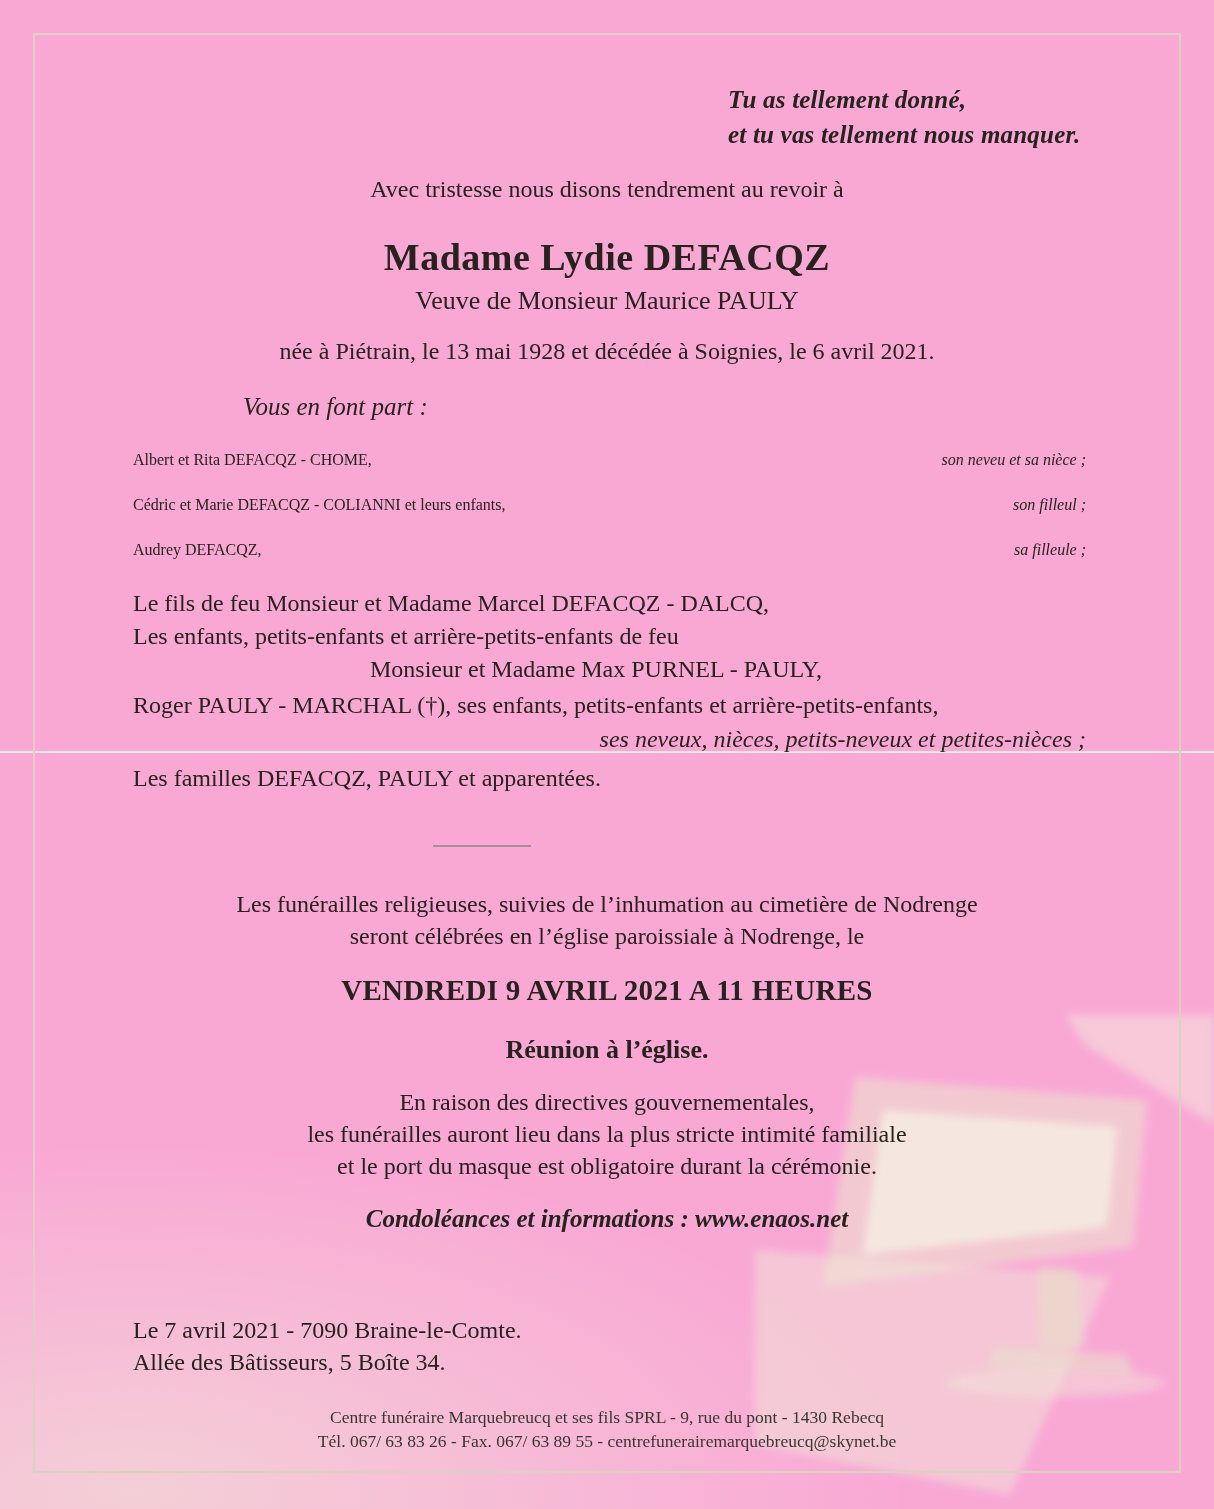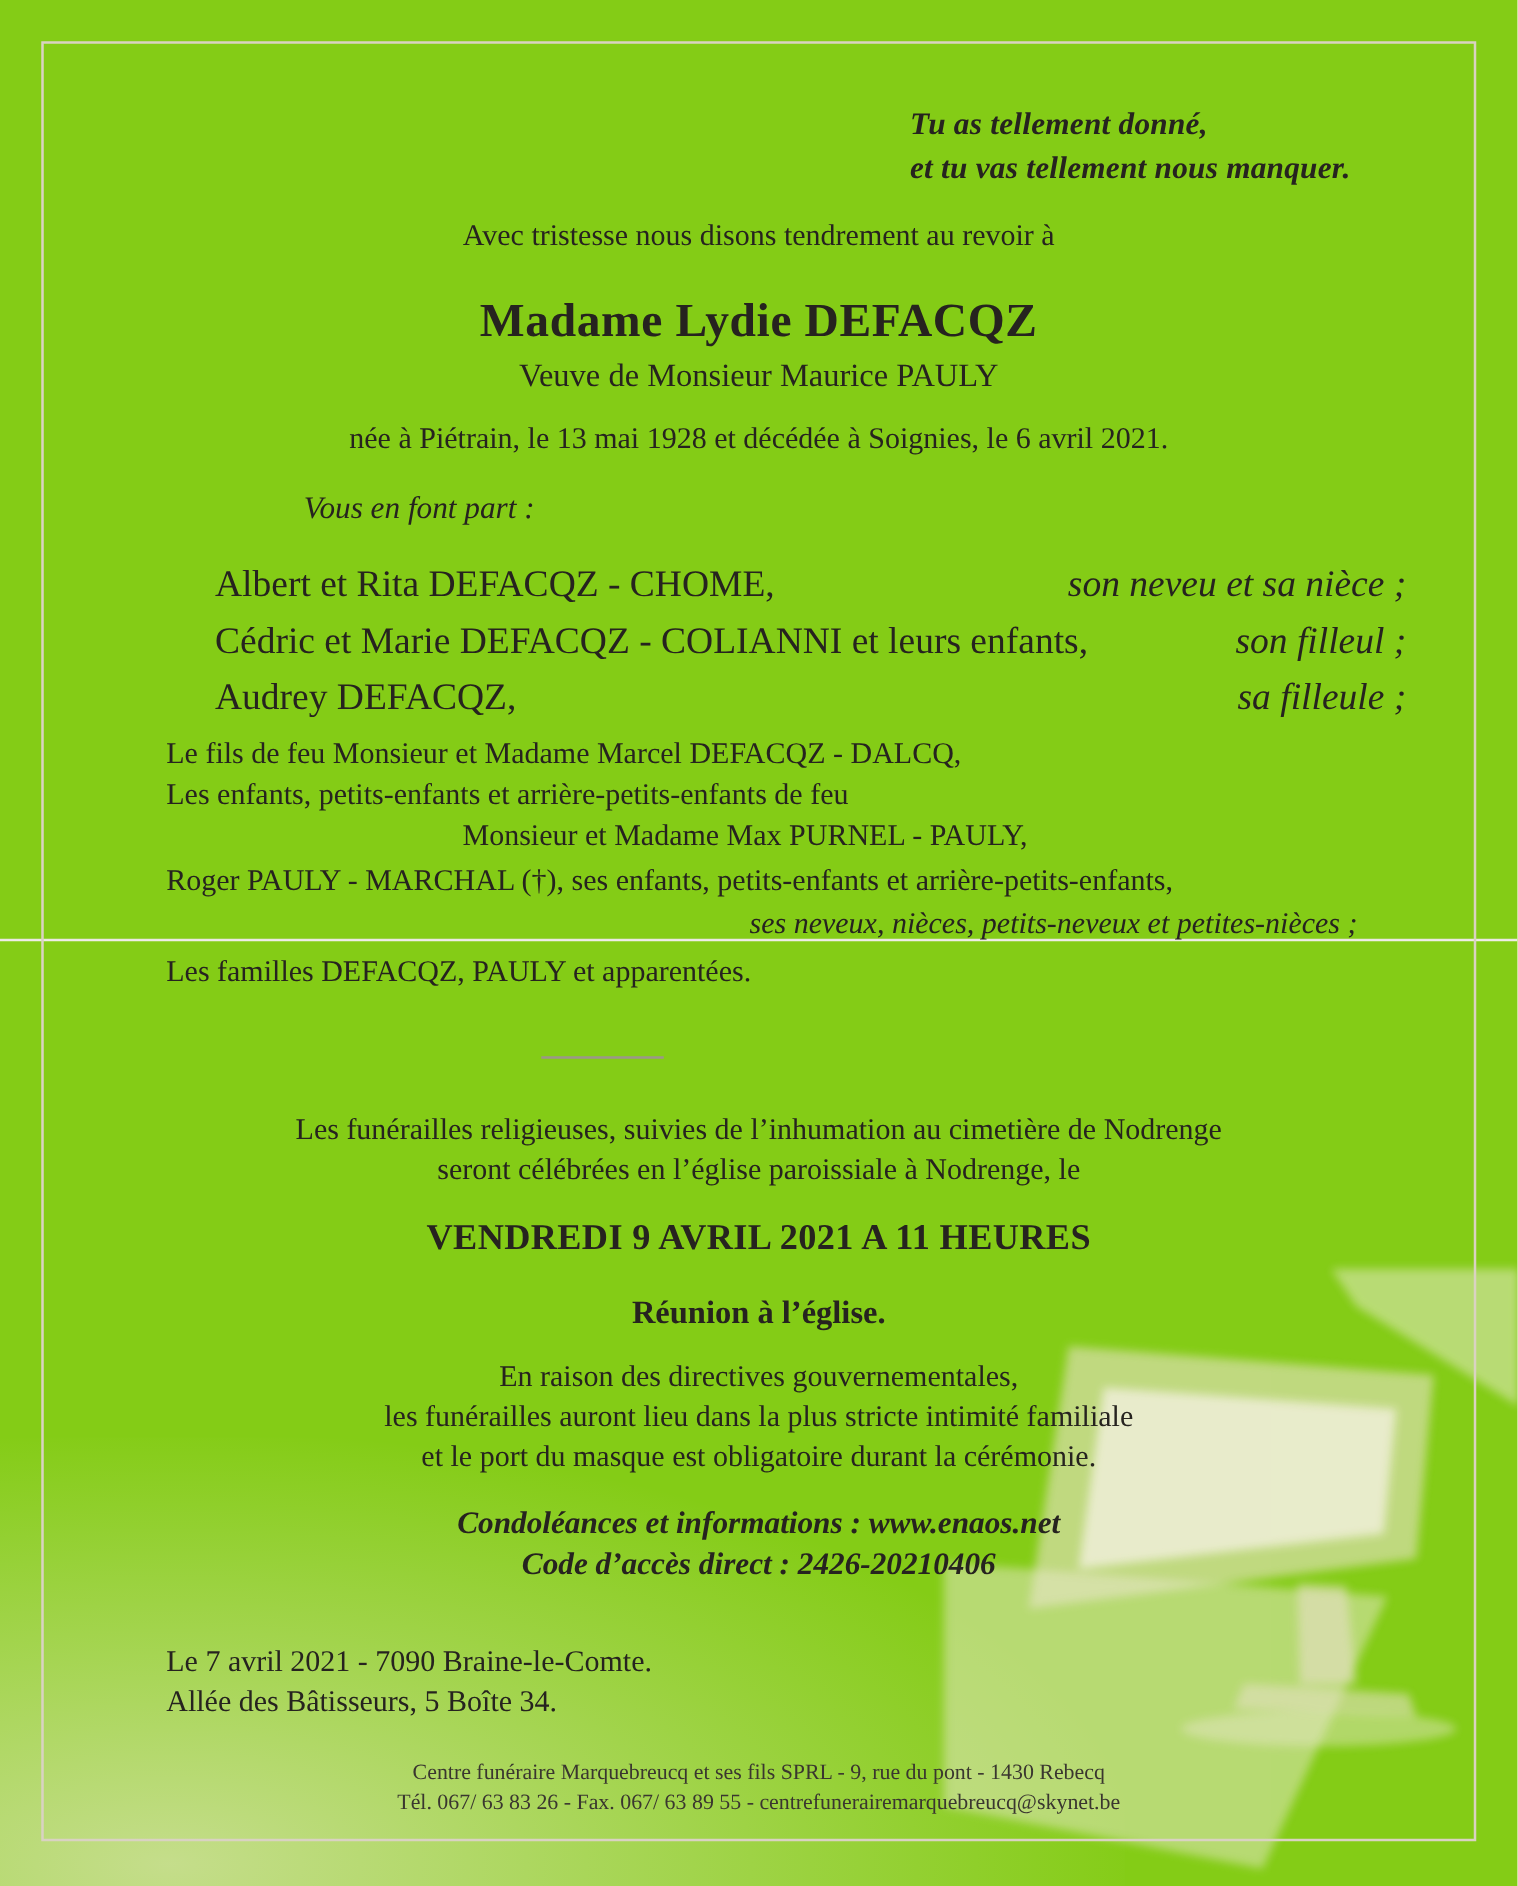--- a/index.html
+++ b/index.html
@@ -1,19 +1,19 @@
 <!DOCTYPE html>
 <html><head>
 <meta charset="utf-8">
 <style>
   html,body{margin:0;padding:0;background:#ffffff;}
   .page{
     position:relative;
     width:1214px;height:1509px;
-    background:#84cc16;
+    background:#f9a8d4;
     overflow:hidden;
     font-family:"Liberation Serif", serif;
     color:#26231f;
   }
   .abs{position:absolute;}
   
   .frame{
     left:33px;top:33px;width:1148px;height:1440px;
     box-sizing:border-box;
     border:2px solid #d9d2c2;
@@ -36,21 +36,21 @@
     pointer-events:none;
   }
   
   .center{left:33px;width:1148px;text-align:center;}
   .quote{left:728px;top:82px;width:420px;font-size:25px;font-weight:bold;font-style:italic;line-height:35px;letter-spacing:.2px;}
   .intro{top:176px;font-size:24px;}
   .name{top:235px;font-size:38px;font-weight:bold;letter-spacing:.5px;}
   .subtitle{top:286px;font-size:26px;}
   .birth{top:338px;font-size:24px;}
   .partlabel{left:215px;top:393px;font-size:25px;font-style:italic;margin-left:28px;}
-  .famrow{left:133px;width:953px;font-size:30px;margin-left:39px;}
+  .famrow{left:133px;width:953px;font-size:16px;}
   .famrow .rel{position:absolute;right:0;top:0;font-style:italic;}
   .r1{top:451px;} .r2{top:496px;} .r3{top:541px;}
   .p1{left:133px;top:590px;font-size:24px;}
   .p2{left:133px;top:623px;font-size:24px;}
   .p3{left:370px;top:656px;font-size:24px;}
   .p4{left:133px;top:692px;font-size:24px;}
   .p5{left:133px;width:953px;top:726px;font-size:24px;font-style:italic;text-align:right;}
   .families{left:133px;top:765px;font-size:24px;}
   .divider{left:433px;top:845px;width:98px;height:2px;background:#9c968a;}
   .cer1{top:891px;font-size:24px;}
@@ -124,21 +124,20 @@
   <div class="abs center dateline">VENDREDI 9 AVRIL 2021 A 11 HEURES</div>
   <div class="abs center meeting">Réunion à l’église.</div>
 
   <div class="abs center cond1">Condoléances et informations : www.enaos.net</div>
 
   <div class="abs center covid">
     <div>En raison des directives gouvernementales,</div>
     <div>les funérailles auront lieu dans la plus stricte intimité familiale</div>
     <div>et le port du masque est obligatoire durant la cérémonie.</div>
   </div>
-  <div class="abs center cond2">Code d’accès direct : 2426-20210406</div>
 
   <div class="abs addr1">Le 7 avril 2021 - 7090 Braine-le-Comte.</div>
   <div class="abs addr2">Allée des Bâtisseurs, 5 Boîte 34.</div>
 
   <div class="abs center foot f1">Centre funéraire Marquebreucq et ses fils SPRL - 9, rue du pont - 1430 Rebecq</div>
   <div class="abs center foot f2">Tél. 067/ 63 83 26 - Fax. 067/ 63 89 55 - centrefunerairemarquebreucq@skynet.be</div>
 
 </div>
 
 </body></html>

